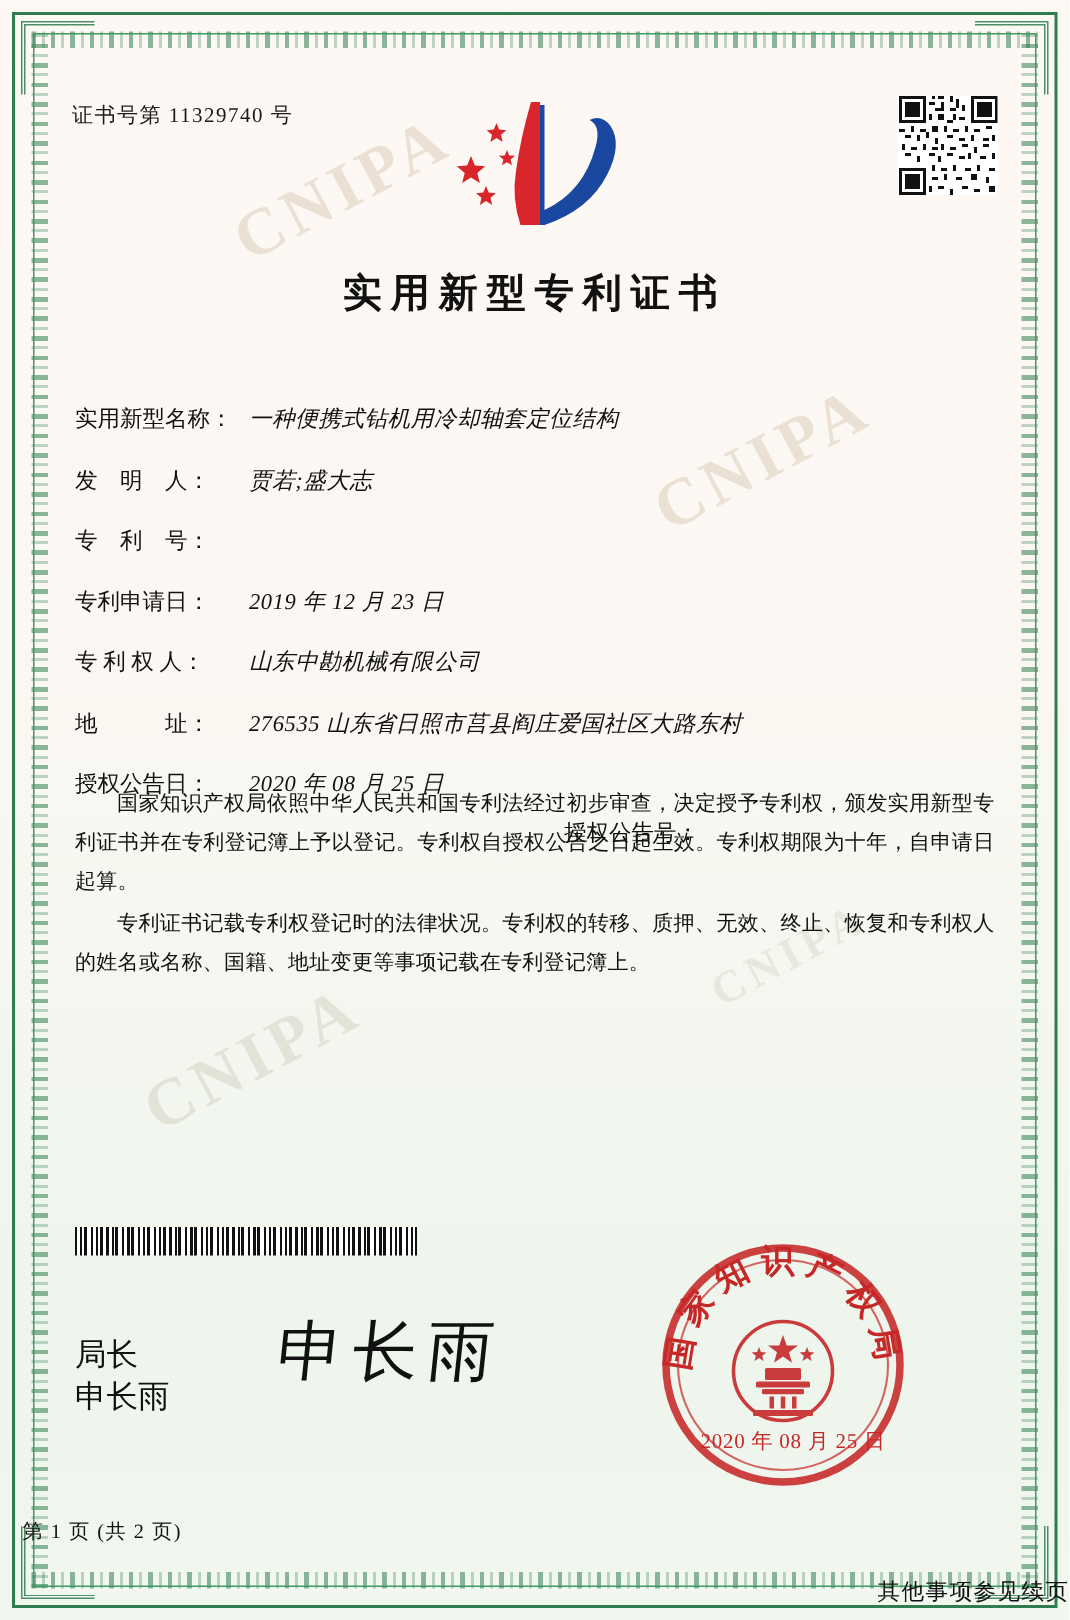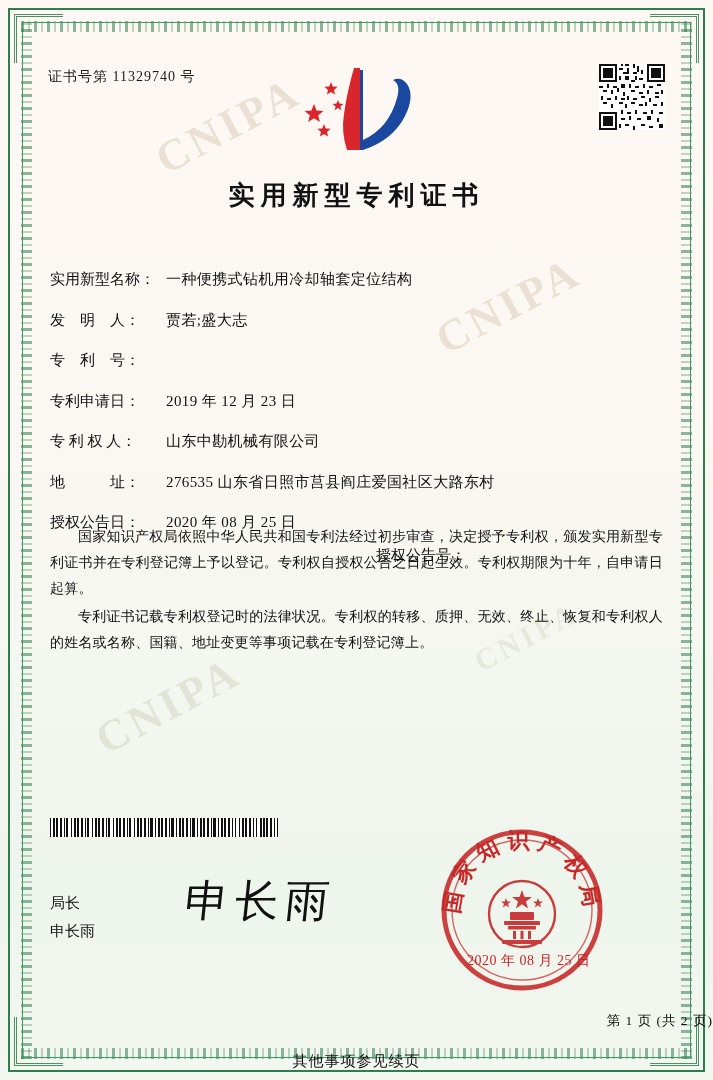--- a/index.html
+++ b/index.html
@@ -137,20 +137,21 @@
   }
   .field-label {
     width: 116px;
     flex: none;
     letter-spacing: 0px;
     white-space: nowrap;
   }
   .field-value {
     flex: 1;
     letter-spacing: 0.4px;
+    font-style: italic;
   }
   .field-row.dual .field-value { flex: none; width: 210px; }
   .field-label2 {
     width: 100px;
     flex: none;
     white-space: nowrap;
     margin-top: 33px;
   }
   .field-value2 { flex: 1; }
 
@@ -182,21 +183,21 @@
         #111 3.5px, #111 5px,
         #fff 5px, #fff 6px,
         #111 6px, #111 8px,
         #fff 8px, #fff 10.5px);
   }
 
   
   .sig-label {
     position: absolute;
     left: 50px; top: 889px;
-    font-size: 15px;
+    font-size: 21px;
     line-height: 28px;
     color: #111;
     font-family: Liberation Serif, serif;
   }
   .sig-hand {
     position: absolute;
     left: 185px; top: 872px;
     font-size: 44px;
     color: #111;
     font-family: "Liberation Serif", serif;
@@ -217,30 +218,30 @@
     font-size: 14px;
     color: #c62828;
     letter-spacing: 0.5px;
     white-space: nowrap;
   }
 
   
   .page-num {
     position: absolute;
     left: 0; right: 0; top: 1012px;
-    text-align: right;
+    text-align: left;
     font-size: 13.5px;
     color: #111;
     letter-spacing: 1px;
     margin-left: 15px;
   }
   .continued {
     position: absolute;
     left: 0; right: 0; top: 1052px;
-    text-align: center;
+    text-align: right;
     font-size: 15px;
     color: #111;
     letter-spacing: 1px;
   }
 </style>
 </head>
 <body>
 
 <div class="page">
 

